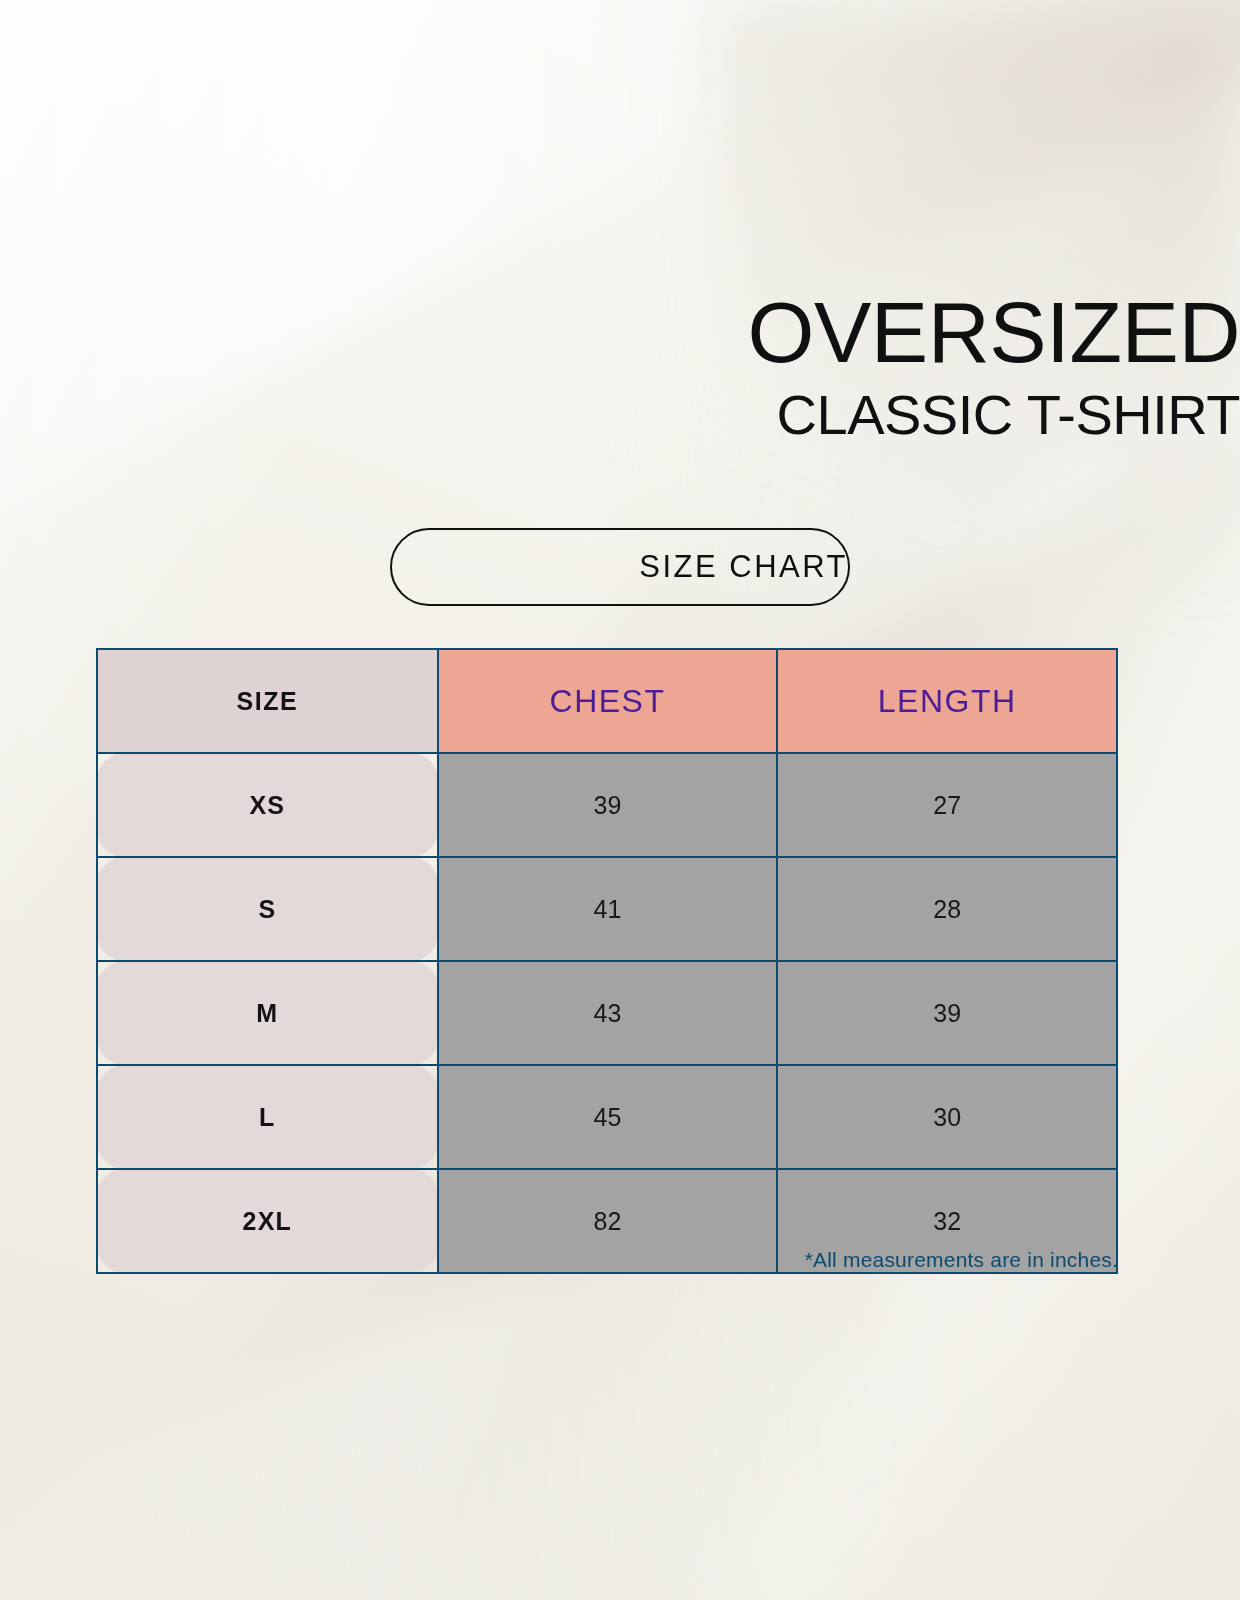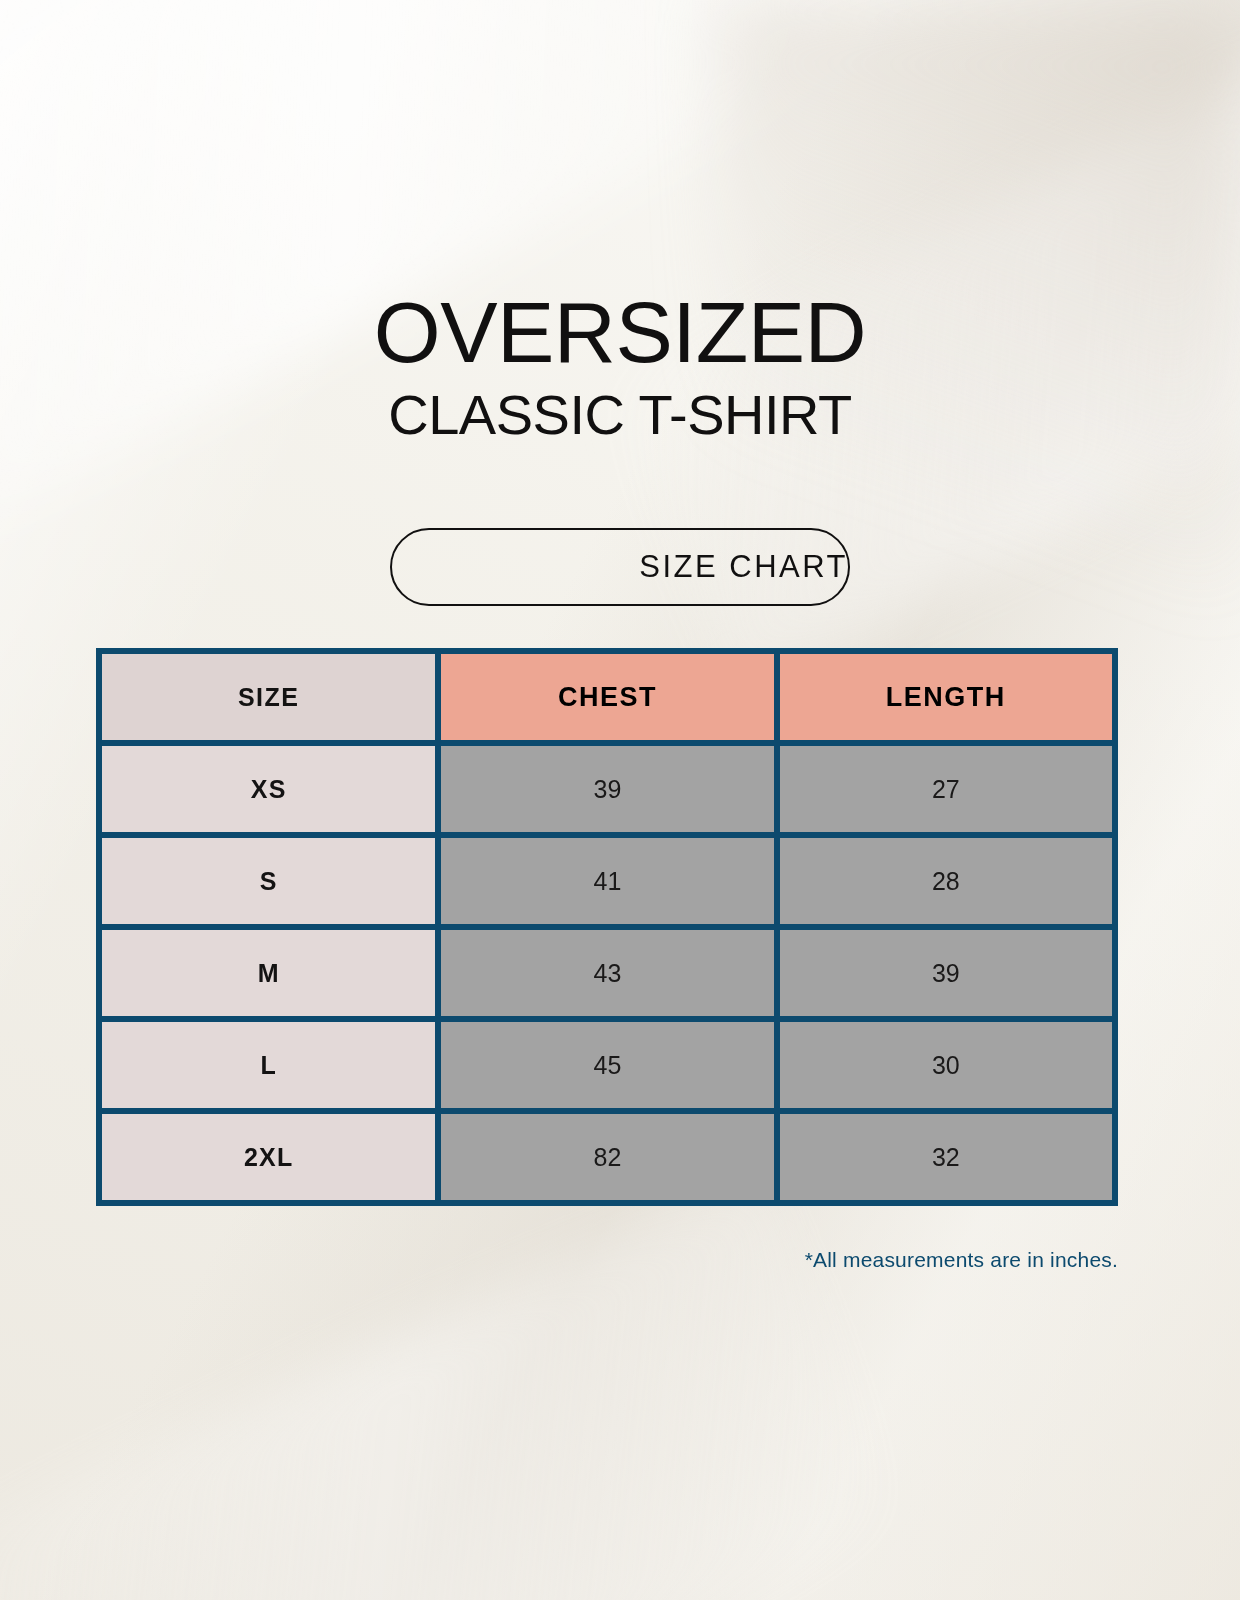--- a/index.html
+++ b/index.html
@@ -55,20 +55,21 @@
     right: 0;
     text-align: center;
   }
   .title-line {
     font-size: 86px;
     line-height: 0.95;
     font-weight: 400;
     letter-spacing: -0.5px;
     color: #111010;
     white-space: nowrap;
+    text-align: right;
   }
   .title-line.l2 {
     margin-top: 14px;
     font-size: 56px;
   }
 
   .pill {
     position: absolute;
     top: 528px;
     left: 50%;
@@ -95,50 +96,51 @@
     top: 648px;
     left: 96px;
     width: 1022px;
   }
   table.size-table {
     border-collapse: collapse;
     width: 100%;
     table-layout: fixed;
   }
   table.size-table td, table.size-table th {
-    border: 6px solid #0c4a6e;
+    border: 2px solid #0c4a6e;
     height: 86px;
     text-align: center;
     vertical-align: middle;
-    padding: 0;
+    padding: 8px;
   }
   col.c-size { width: 33.4%; }
   col.c-chest { width: 33.3%; }
   col.c-length { width: 33.3%; }
 
   th.head-size {
     background: #ded3d2;
     font-size: 25px;
     font-weight: bold;
     letter-spacing: 1.5px;
     color: #141313;
   }
   th.head-measure {
     background: #eda693;
-    font-size: 27px;
-    font-weight: bold;
+    font-size: 32px;
+    font-weight: normal;
     letter-spacing: 1.5px;
-    color: #000000;
+    color: #4c1d95;
   }
   td.cell-size {
     background: #e3d9d8;
     font-size: 25px;
     font-weight: bold;
     letter-spacing: 1.2px;
     color: #141313;
+    border-radius: 27px;
   }
   td.cell-val {
     background: #a3a3a3;
     font-size: 25px;
     font-weight: 400;
     color: #1a1919;
   }
 
   .footnote {
     position: absolute;

